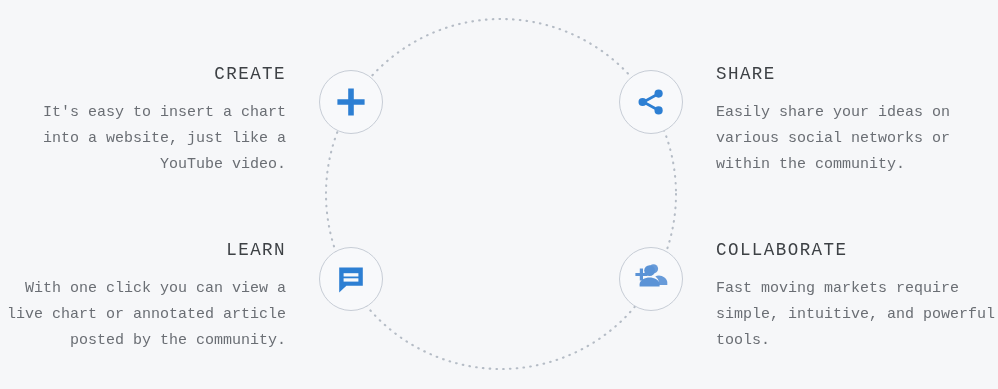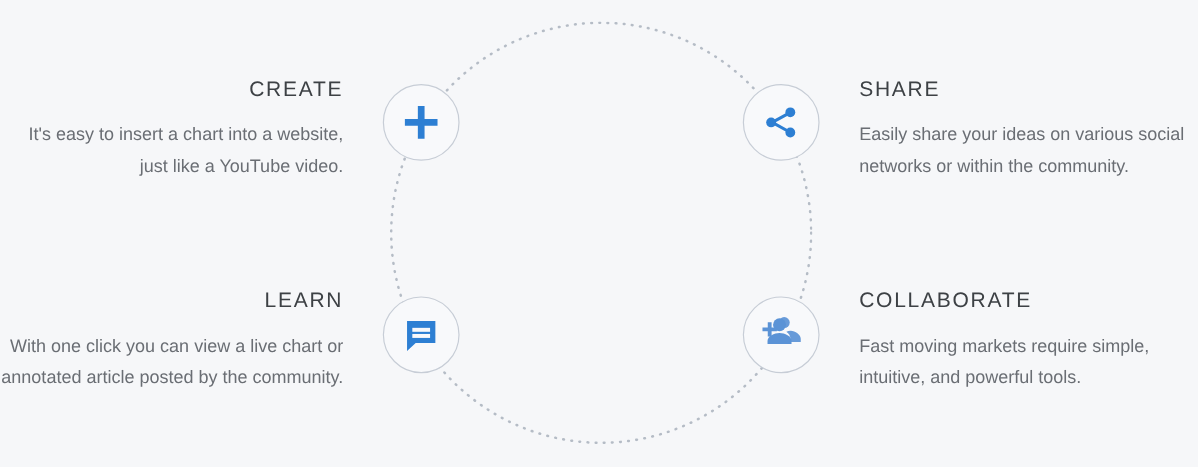--- a/index.html
+++ b/index.html
@@ -11,20 +11,21 @@
     width: 998px;
     height: 389px;
     background: #f6f7f9;
     font-family: "Liberation Sans", sans-serif;
     overflow: hidden;
   }
   .stage {
     position: relative;
     width: 998px;
     height: 389px;
+    font-family: Liberation Mono, monospace;
   }
 
   
   .dotted-circle {
     position: absolute;
     left: 325px;
     top: 18px;
     width: 352px;
     height: 352px;
     pointer-events: none;

